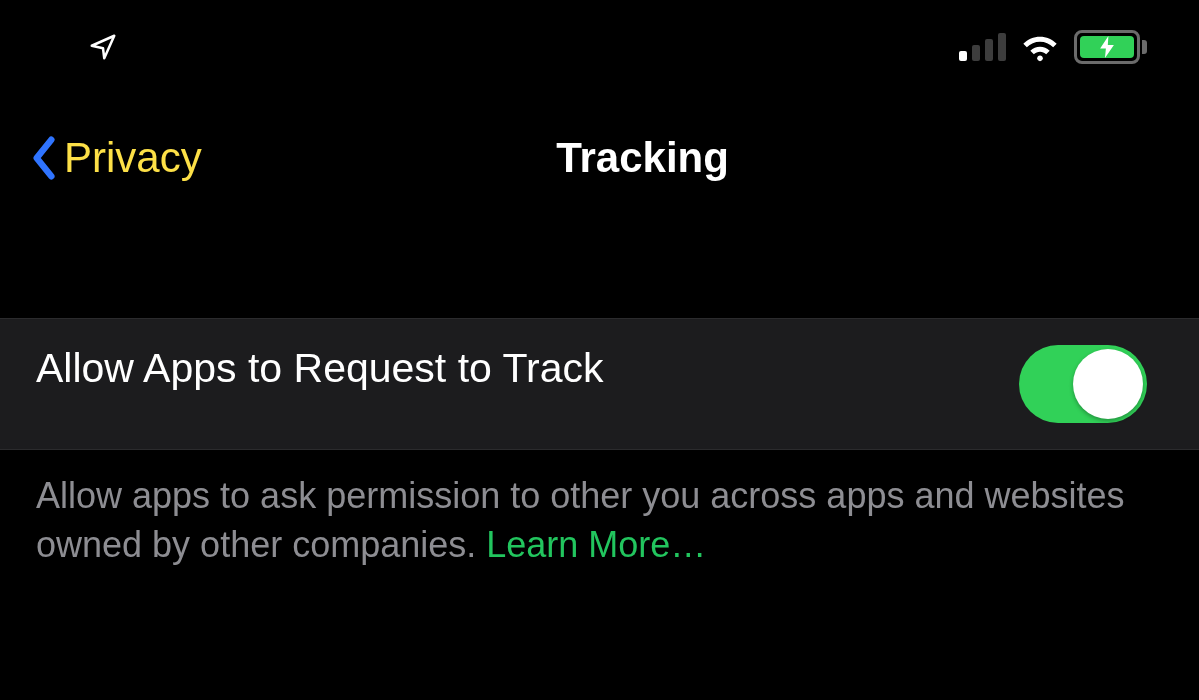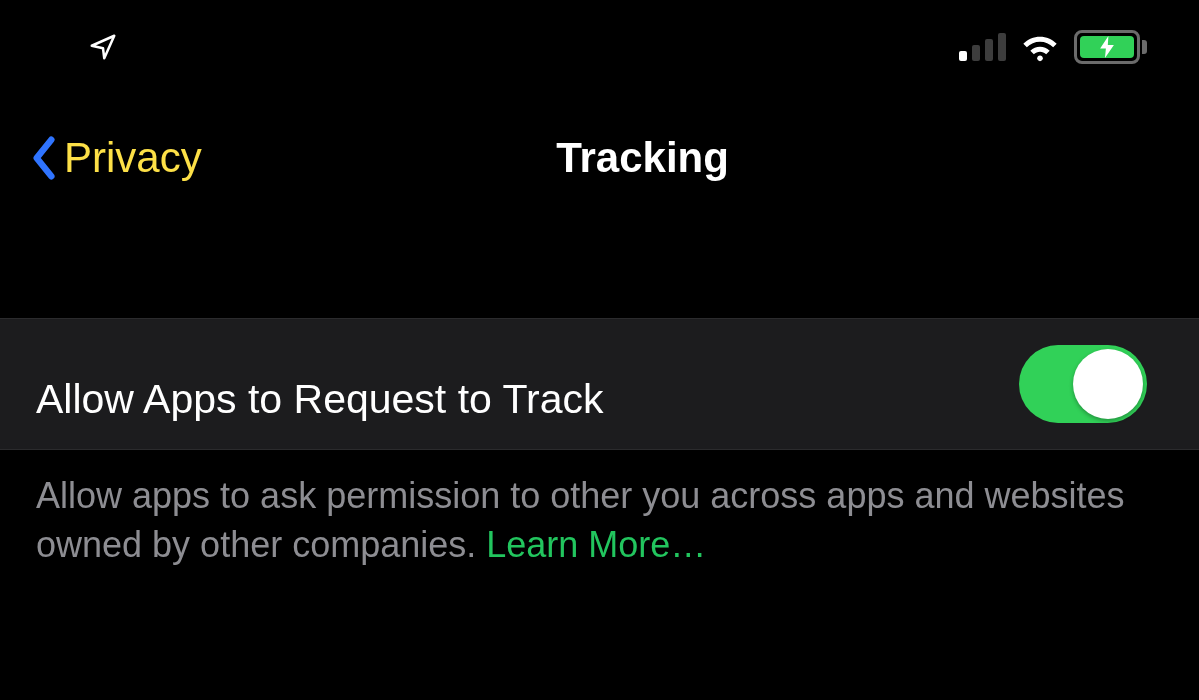--- a/index.html
+++ b/index.html
@@ -63,21 +63,21 @@
     .back-label { font-size: 42px; font-weight: 400; }
     .nav-title {
       position: absolute; left: 50%; transform: translateX(-50%);
       font-size: 42px; font-weight: 600; margin-left: 43px;
     }
 
     .gap-block { height: 100px; background: #000; }
 
     
     .row {
-      display: flex; align-items: flex-end; justify-content: space-between;
+      display: flex; align-items: flex-start; justify-content: space-between;
       padding: 26px 52px 26px 36px;
       background: #1c1c1e;
       border-top: 1px solid #2b2b2d;
       border-bottom: 1px solid #2b2b2d;
     }
     .row-label { font-size: 41px; font-weight: 400; color: #fff; }
 
     .toggle {
       width: 128px; height: 78px; border-radius: 40px;
       position: relative; cursor: pointer;

